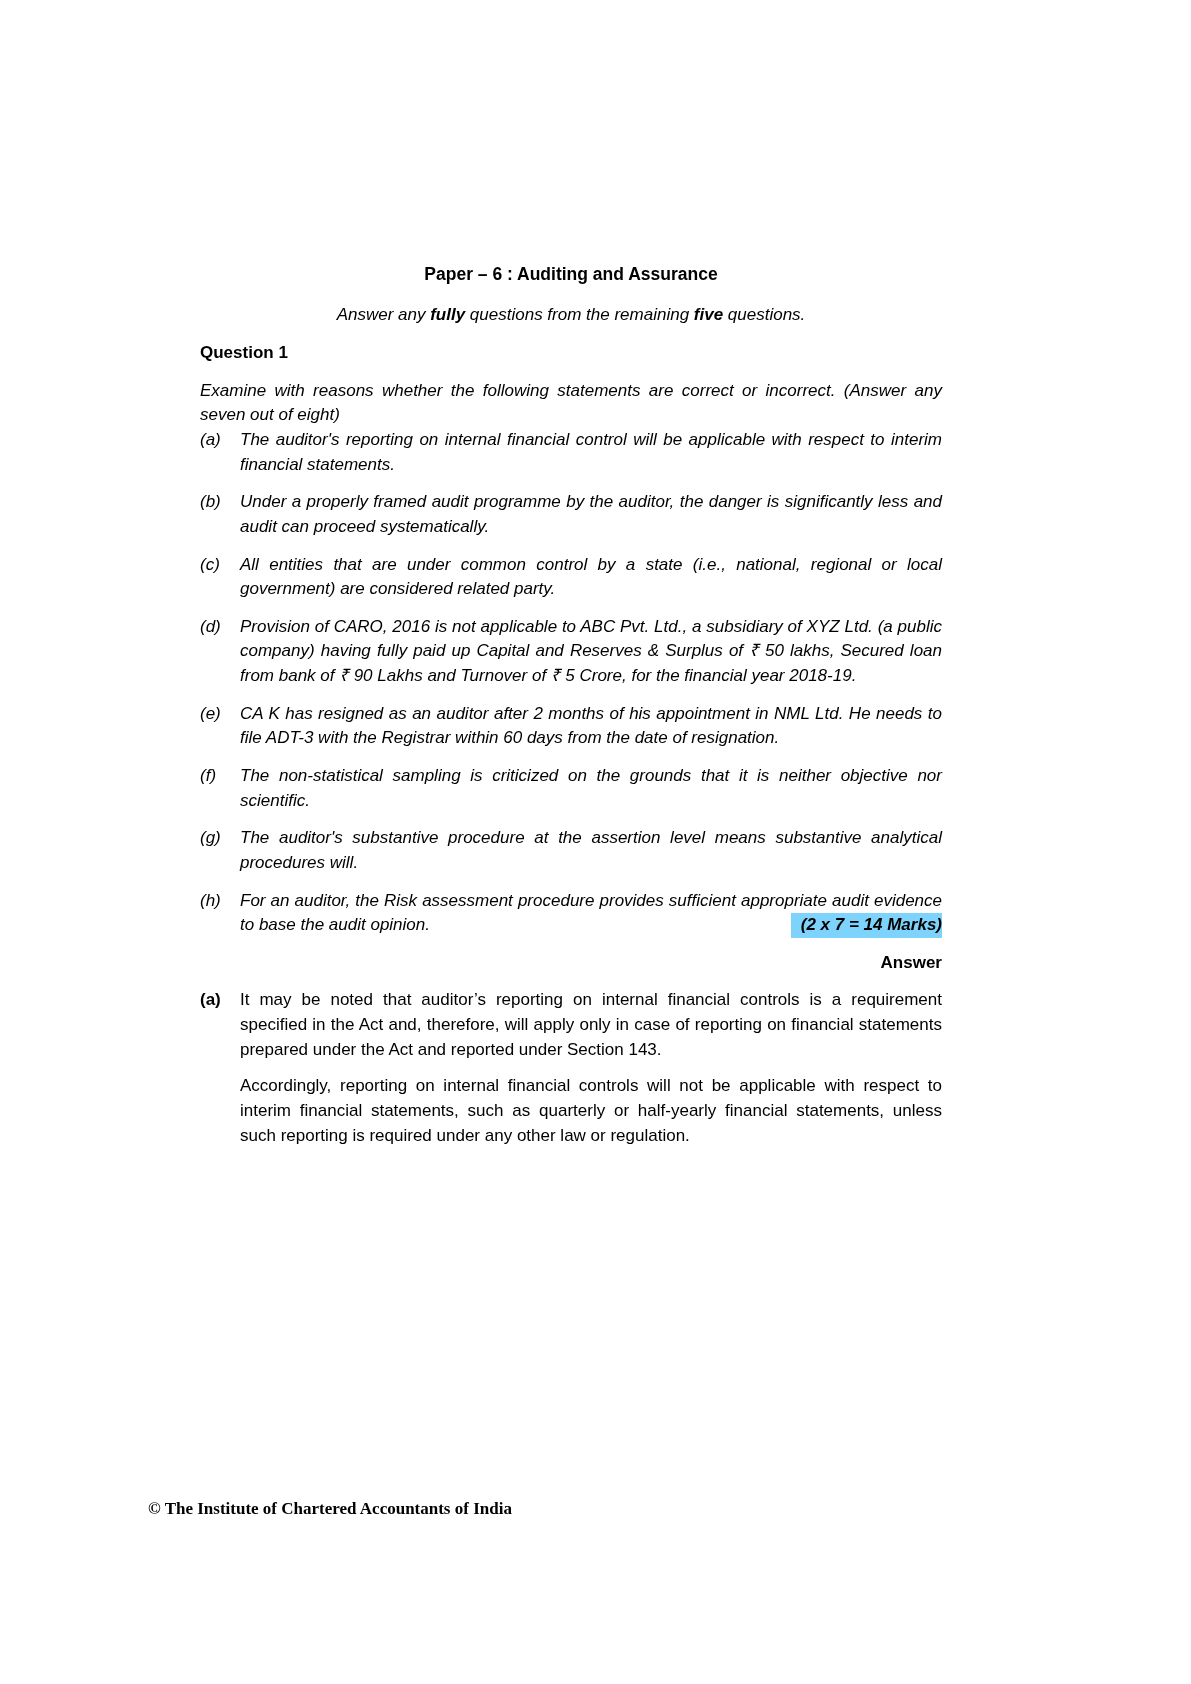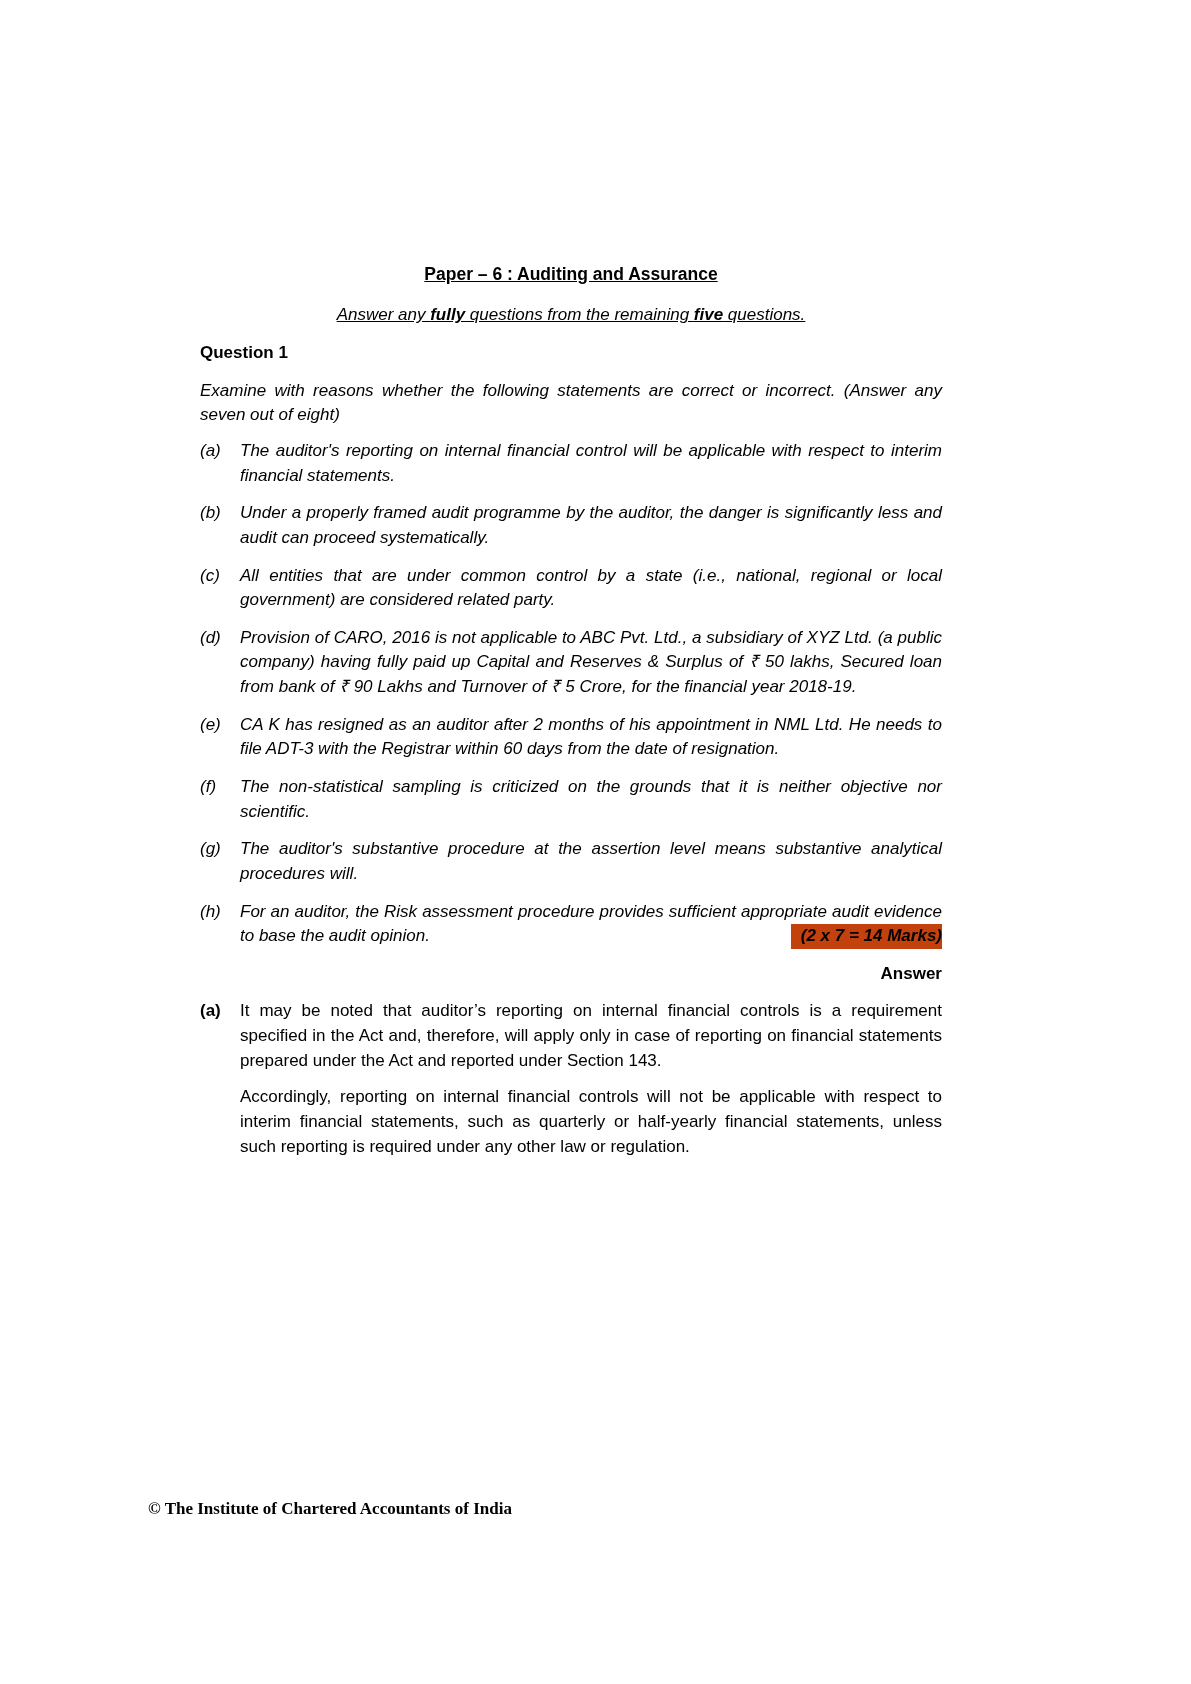--- a/index.html
+++ b/index.html
@@ -18,62 +18,61 @@
     overflow: hidden;
   }
   .content {
     position: absolute;
     left: 200px;
     top: 262px;
     width: 742px;
     font-size: 17px;
     line-height: 1.45;
   }
-  .center { text-align: center; text-decoration: underline; }
+  .center { text-align: center; }
 
   .title {
     font-weight: bold;
     font-size: 17.5px;
     margin-bottom: 16px;
   }
   .subline {
     font-style: italic;
     margin-bottom: 13px;
   }
   .subline b { font-style: italic; }
   .q-heading {
     font-weight: bold;
     margin-top: 6px;
     margin-bottom: 13px;
   }
   .intro {
     font-style: italic;
     text-align: justify;
-    margin-bottom: 11px;
   }
   .q-item {
     position: relative;
     padding-left: 40px;
     font-style: italic;
     text-align: justify;
     margin-bottom: 13px;
   }
   .q-item .q-label {
     position: absolute;
     left: 0;
     top: 0;
   }
   .q-text { position: relative; }
   .marks {
     position: absolute;
     right: 0;
     bottom: 0;
     font-weight: bold;
     font-style: italic;
-    background: #c2410c;
+    background: #7dd3fc;
     padding-left: 10px;
   }
   .a-heading {
     font-weight: bold;
     margin-top: 10px;
     margin-bottom: 13px;
     text-align: right;
   }
   .a-item {
     position: relative;

